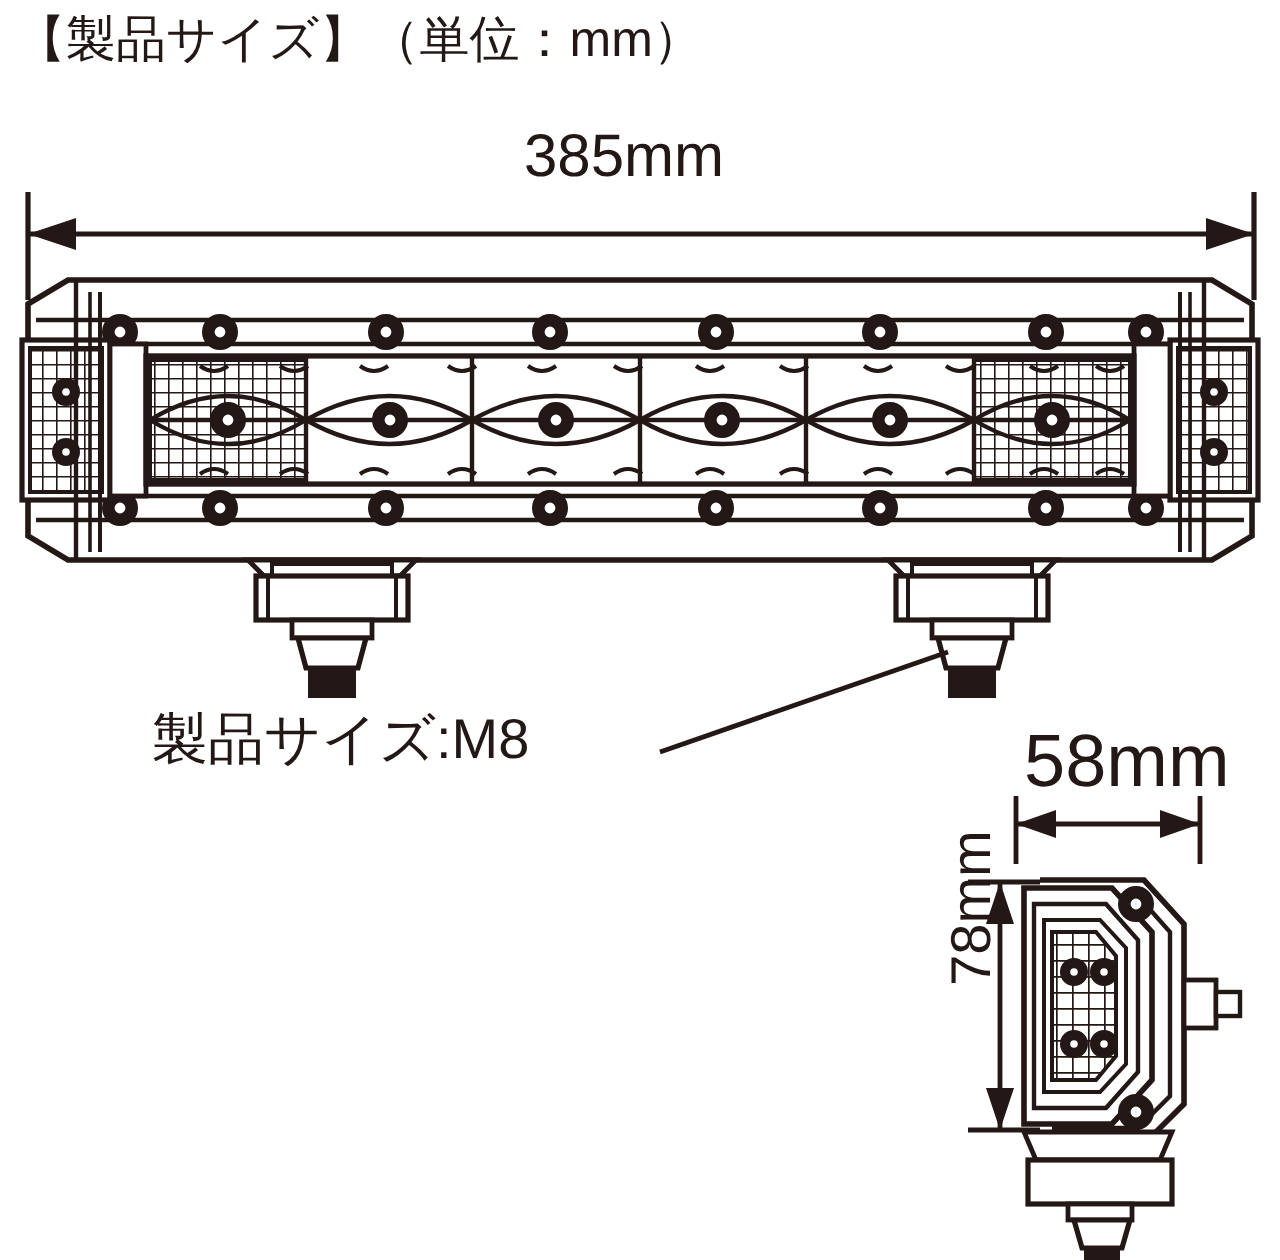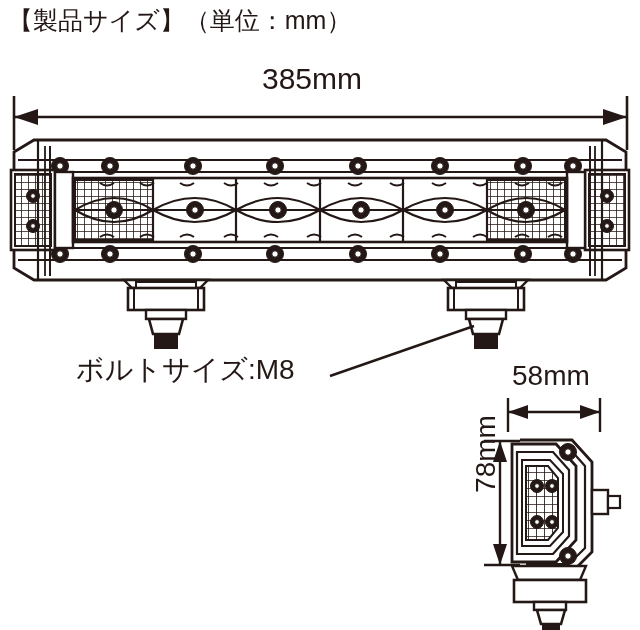--- a/index.html
+++ b/index.html
@@ -4,21 +4,21 @@
 <style>
   html,body{margin:0;padding:0;background:#ffffff;}
   body{width:640px;height:630px;position:relative;overflow:hidden;
        font-family:"Liberation Sans","DejaVu Sans",sans-serif;color:#231815;}
   #stage{position:absolute;left:0;top:0;width:640px;height:630px;padding-left:47px;}
   #stage svg{position:absolute;left:0;top:0;}
   .txt{position:absolute;color:#231815;white-space:nowrap;line-height:1;}
   #title{left:8px;top:8px;font-size:25px;letter-spacing:0px;}
   #dim-main-label{left:262px;top:64px;font-size:30px;}
   #bolt-label{left:76px;top:356px;font-size:28px;}
-  #dim-w-label{left:512px;top:362px;font-size:28px;}
+  #dim-w-label{left:512px;top:362px;font-size:37px;}
   #dim-h-label{left:421px;top:440px;font-size:28px;width:130px;text-align:center;
                transform:rotate(-90deg);transform-origin:50% 50%;}
 </style>
 </head>
 <body>
 
 <div id="stage">
 
   <svg width="640" height="630" viewBox="0 0 640 630">
     <defs>
@@ -224,19 +224,19 @@
           <rect x="543" y="624" width="16" height="8" fill="#231815" stroke-width="2"></rect>
         </g>
       </g>
     </g>
   </svg>
 
   <div class="txt" id="title">【製品サイズ】（単位：mm）</div>
 
   <div class="txt" id="dim-main-label">385mm</div>
 
-  <div class="txt" id="bolt-label">ボルトサイズ:M8</div>
+  <div class="txt" id="bolt-label">製品サイズ:M8</div>
 
   <div class="txt" id="dim-w-label">58mm</div>
 
   <div class="txt" id="dim-h-label">78mm</div>
 
 </div>
 
 </body></html>

